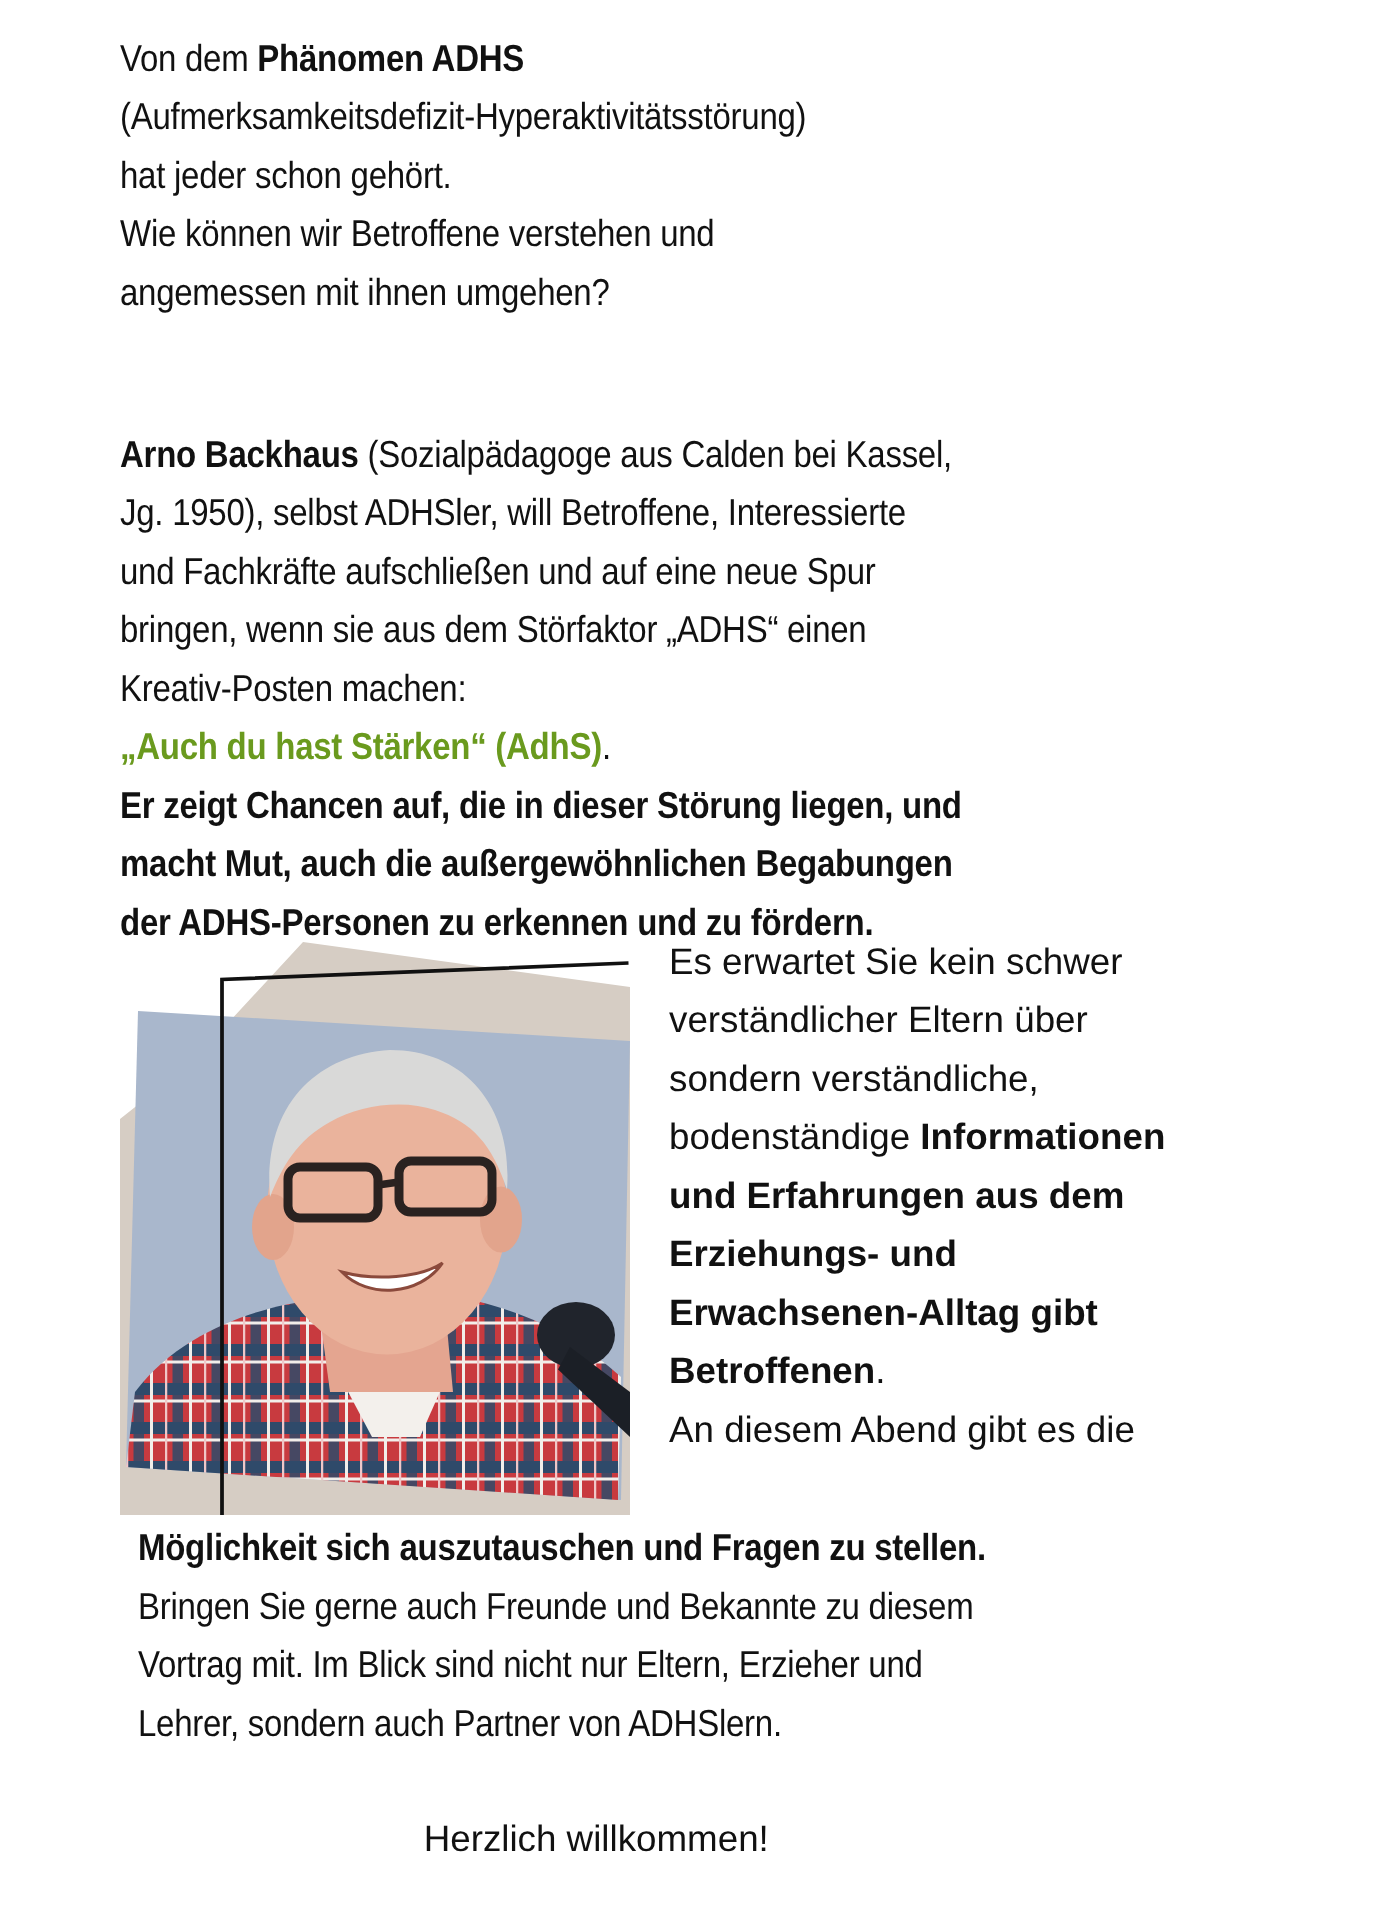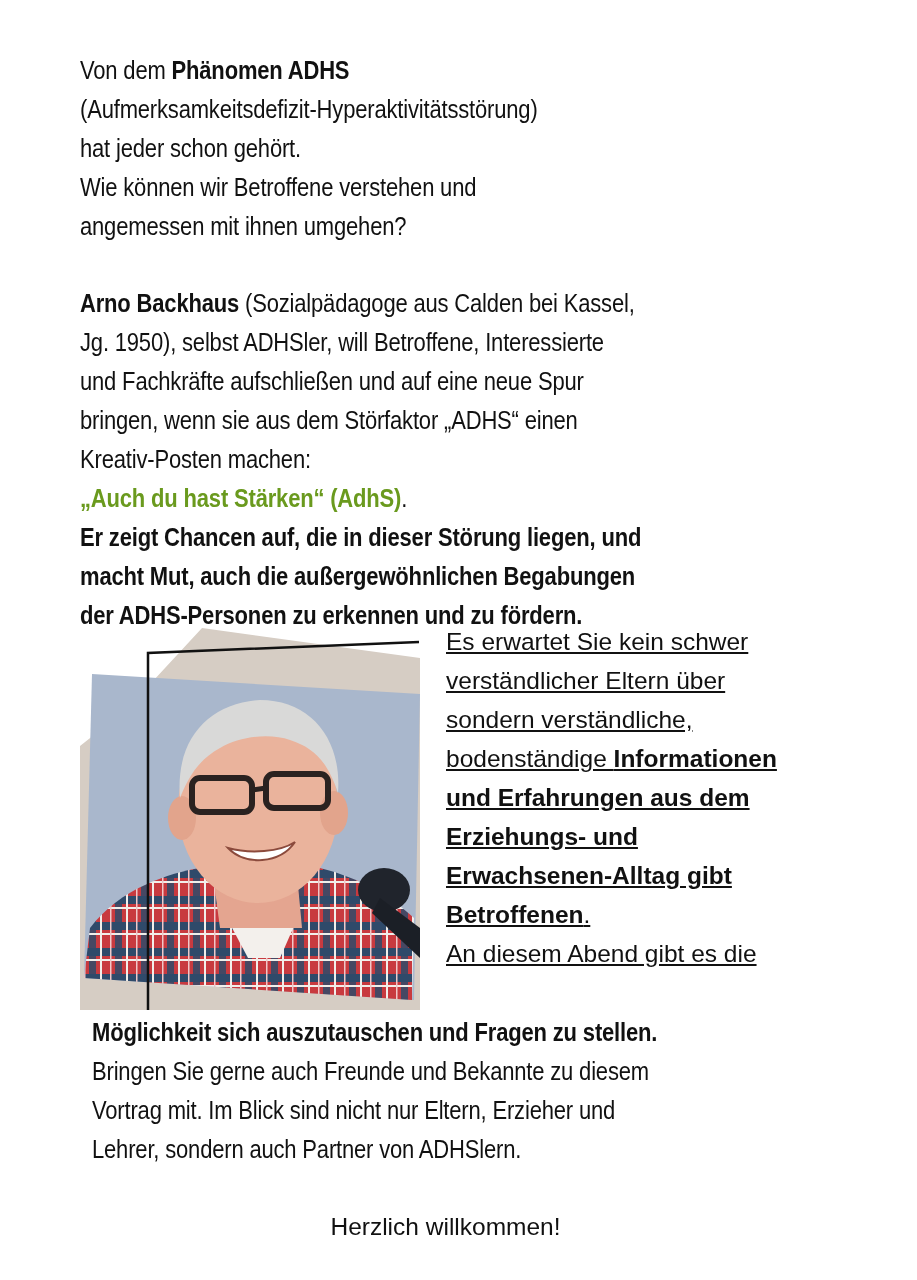--- a/index.html
+++ b/index.html
@@ -7,26 +7,26 @@
          font-family: "Liberation Sans", sans-serif; color: #111111; }
   .block { position: absolute; left: 80px; }
   .line { display: block; white-space: nowrap; height: 39px; line-height: 39px; }
   .cond { font-size: 25px; letter-spacing: -0.2px; transform-origin: 0 50%; transform: scaleX(0.88); }
   .wide { font-size: 24.5px; }
   b { font-weight: bold; }
   .green { color: #6a9a1e; font-weight: bold; }
   #photo { position: absolute; left: 80px; top: 628px; width: 340px; height: 382px; }
   #photo svg { display: block; }
   .right { position: absolute; left: 446px; }
-  .center { position: absolute; left: 0; width: 795px; text-align: center; padding-left: 48px; }
+  .center { position: absolute; left: 0; width: 795px; text-align: center; }
 </style>
 </head>
 <body>
 
-<div class="block" style="top:51px;">
+<div class="block" style="top:20px;">
   <span class="line cond"><span>Von dem </span><b>Phänomen ADHS</b></span>
   <span class="line cond">(Aufmerksamkeitsdefizit-Hyperaktivitätsstörung)</span>
   <span class="line cond">hat jeder schon gehört.</span>
   <span class="line cond">Wie können wir Betroffene verstehen und</span>
   <span class="line cond">angemessen mit ihnen umgehen?</span>
 </div>
 
 <div class="block" style="top:284px;">
   <span class="line cond"><b>Arno Backhaus</b><span> (Sozialpädagoge aus Calden bei Kassel,</span></span>
   <span class="line cond">Jg. 1950), selbst ADHSler, will Betroffene, Interessierte</span>
@@ -75,21 +75,21 @@
 
     <path d="M148,220 C165,238 200,236 215,214 C200,224 170,226 148,220 Z" fill="#ffffff" stroke="#8b4a3c" stroke-width="2"></path>
 
     <ellipse cx="304" cy="262" rx="26" ry="22" fill="#20242c"></ellipse>
     <path d="M300,270 L340,300 L340,330 L292,285 Z" fill="#1b1f26"></path>
 
     <polyline points="68,382 68,25 339,14" fill="none" stroke="#111111" stroke-width="2.5"></polyline>
   </svg>
 </div>
 
-<div class="right" style="top:622px;text-decoration:underline;">
+<div class="right" style="top:622px;">
   <span class="line wide">Es erwartet Sie kein schwer</span>
   <span class="line wide">verständlicher Eltern über</span>
   <span class="line wide">sondern verständliche,</span>
   <span class="line wide"><span>bodenständige </span><b>Informationen</b></span>
   <span class="line wide"><b>und Erfahrungen aus dem</b></span>
   <span class="line wide"><b>Erziehungs- und</b></span>
   <span class="line wide"><b>Erwachsenen-Alltag gibt</b></span>
   <span class="line wide"><b>Betroffenen</b><span>.</span></span>
   <span class="line wide">An diesem Abend gibt es die</span>
 </div>

